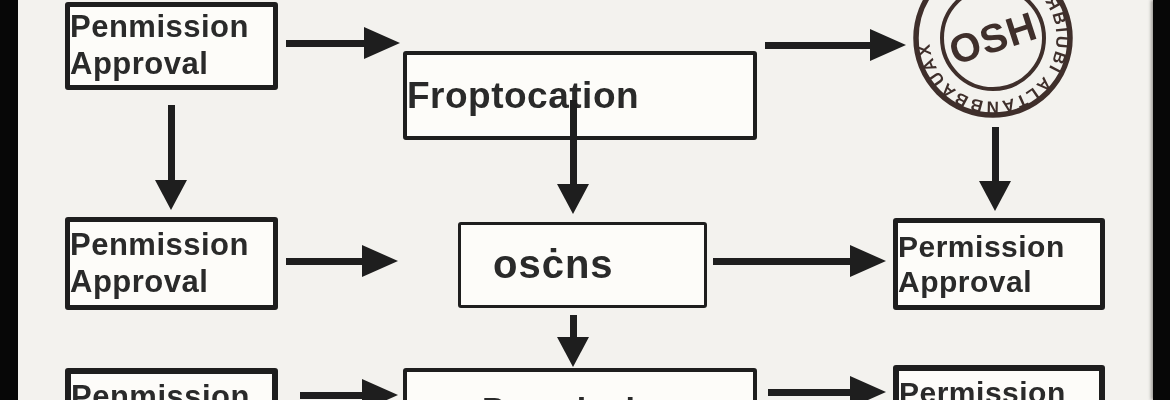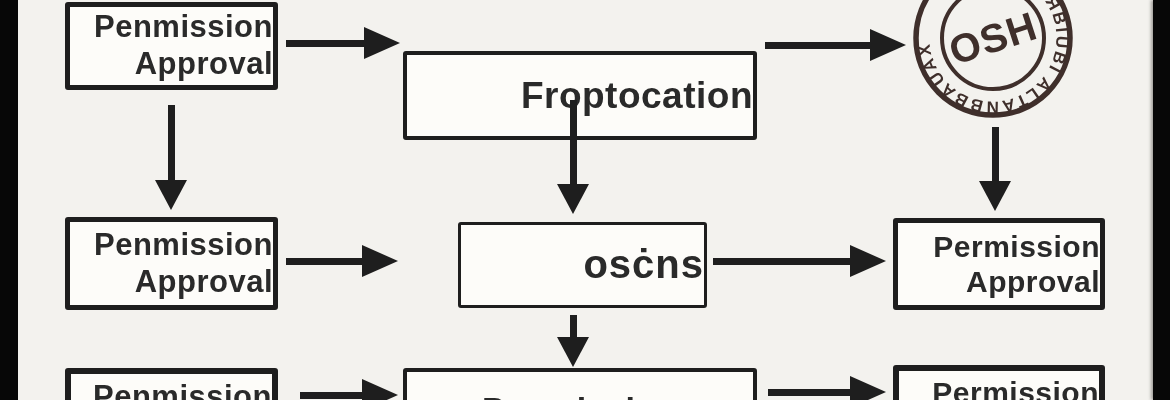--- a/index.html
+++ b/index.html
@@ -6,30 +6,30 @@
     --bg:#f3f2ee; --box:#fdfcf9; --ink:#1e1e1e; --text:#2a2a2a;
     --frame:#070707; --stamp:#32211d;
   }
   html,body{margin:0;padding:0;background:#000;}
   #page{position:relative;width:1170px;height:400px;overflow:hidden;
         background:var(--bg);font-family:"Liberation Sans",sans-serif;}
   .framebar{position:absolute;top:0;height:400px;background:var(--frame);}
   .bar-left{left:0;width:18px;}
   .bar-right{left:1153px;width:17px;box-shadow:-2px 0 3px rgba(60,55,50,.45);}
   .node{position:absolute;background:var(--box);border:5px solid var(--ink);
-        border-radius:3px;display:flex;flex-direction:column;align-items:flex-end;
+        border-radius:3px;display:flex;flex-direction:column;align-items:flex-start;
         justify-content:center;font-weight:700;color:var(--text);
         text-align:center;letter-spacing:0.5px;box-sizing:border-box;}
   .node .ln{line-height:1.18;}
   
   #node-a{left:65px;top:2px;width:213px;height:88px;font-size:31px;}
   #node-b{left:403px;top:3px;width:354px;height:89px;font-size:37px;border-width:4px;margin-top:48px;}
   
   #node-c{left:65px;top:217px;width:213px;height:93px;font-size:31px;}
-  #node-d{left:458px;top:222px;width:249px;height:86px;font-size:40px;border-width:3px;letter-spacing:1px;}
+  #node-d{left:458px;top:222px;width:249px;height:86px;font-size:40px;border-width:3px;letter-spacing:1px;padding-left:32px;}
   #node-e{left:893px;top:218px;width:212px;height:92px;font-size:30px;}
   
   #node-f{left:65px;top:368px;width:213px;height:90px;font-size:31px;border-width:6px;justify-content:flex-start;padding-top:5px;}
   #node-g{left:403px;top:368px;width:354px;height:75px;font-size:34px;border-width:4px;justify-content:flex-start;padding-top:17px;}
   #node-h{left:893px;top:365px;width:212px;height:78px;font-size:30px;border-width:6px;justify-content:flex-start;padding-top:4px;}
   
   .harrow,.varrow{position:absolute;}
   .harrow .shaft{position:absolute;left:0;top:13px;height:7px;background:var(--ink);}
   .harrow .head{position:absolute;top:0;width:0;height:0;
       border-top:16px solid transparent;border-bottom:16px solid transparent;

